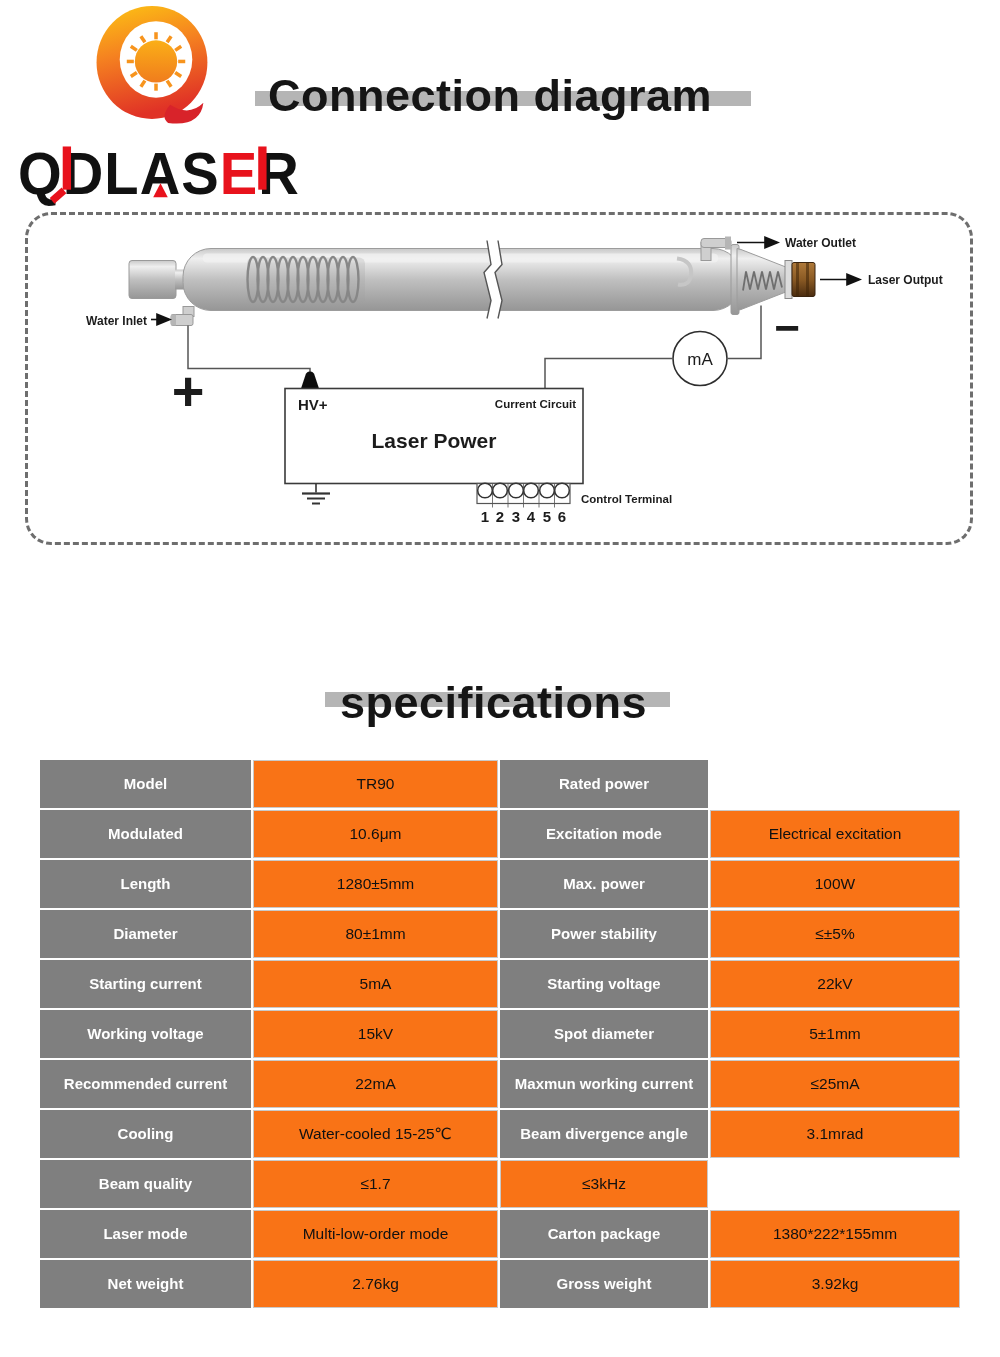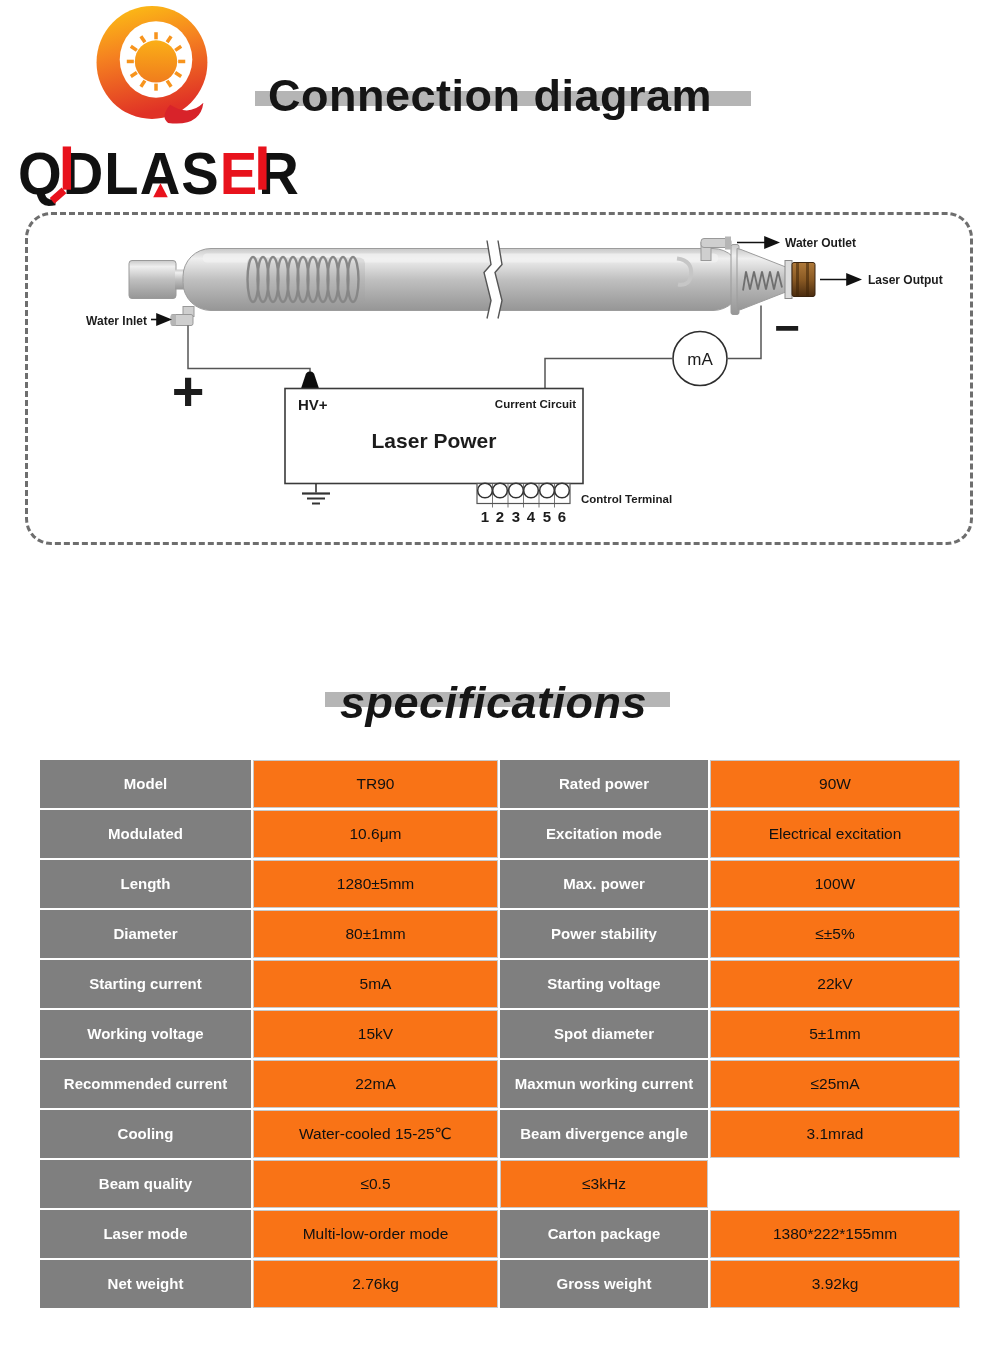--- a/index.html
+++ b/index.html
@@ -17,21 +17,21 @@
   
   .logo{position:absolute;left:92px;top:4px;width:126px;height:126px;}
   .title-bar{position:absolute;height:15px;background:var(--title-bar-gray);z-index:0;}
   .title-bar.t1{left:255px;top:91px;width:496px;}
   .title-bar.t2{left:325px;top:692px;width:345px;}
   .big-title{
     position:absolute;z-index:1;font-weight:bold;font-size:45px;color:#151515;
     letter-spacing:0.5px;white-space:nowrap;margin-top:20px;
   }
   .big-title.t1{left:268px;top:50px;}
-  .big-title.t2{left:340px;top:657px;font-style:italic;}
+  .big-title.t2{left:340px;top:657px;}
   .brand{
     position:absolute;left:18px;top:140px;font-weight:bold;font-size:54px;
     letter-spacing:1px;white-space:nowrap;transform:scale(1.04,1.08);transform-origin:left top;
   }
   .brand span{display:inline-block;position:relative;color:var(--brand-black);}
   .brand .e{color:var(--brand-red);}
   .brand .q::after{
     content:"";position:absolute;right:-3px;bottom:7px;width:15px;height:7px;
     background:var(--brand-red);transform:rotate(-40deg);
   }
@@ -243,21 +243,20 @@
 
 <div class="title-bar t2"></div>
 <div class="big-title t2">specifications</div>
 
 <div class="spec-table">
 
 <div class="spec-row">
     <div class="cell label">Model</div>
     <div class="cell value">TR90</div>
     <div class="cell label">Rated power</div>
-    <div class="cell value">90W</div>
   </div>
     <div class="spec-row">
     <div class="cell label">Modulated</div>
     <div class="cell value">10.6μm</div>
     <div class="cell label">Excitation mode</div>
     <div class="cell value">Electrical excitation</div>
   </div>
     <div class="spec-row">
     <div class="cell label">Length</div>
     <div class="cell value">1280±5mm</div>
@@ -289,21 +288,21 @@
     <div class="cell value">≤25mA</div>
   </div>
     <div class="spec-row">
     <div class="cell label">Cooling</div>
     <div class="cell value">Water-cooled 15-25℃</div>
     <div class="cell label">Beam divergence angle</div>
     <div class="cell value">3.1mrad</div>
   </div>
     <div class="spec-row">
     <div class="cell label">Beam quality</div>
-    <div class="cell value">≤0.5</div>
+    <div class="cell value">≤1.7</div>
     <div class="cell value">≤3kHz</div>
   </div>
     <div class="spec-row">
     <div class="cell label">Laser mode</div>
     <div class="cell value">Multi-low-order mode</div>
     <div class="cell label">Carton package</div>
     <div class="cell value">1380*222*155mm</div>
   </div>
     <div class="spec-row">
     <div class="cell label">Net weight</div>

